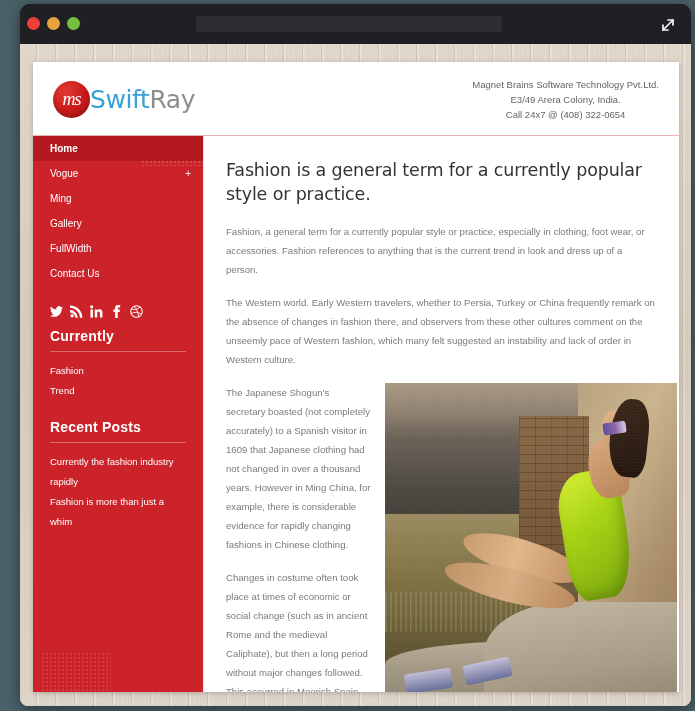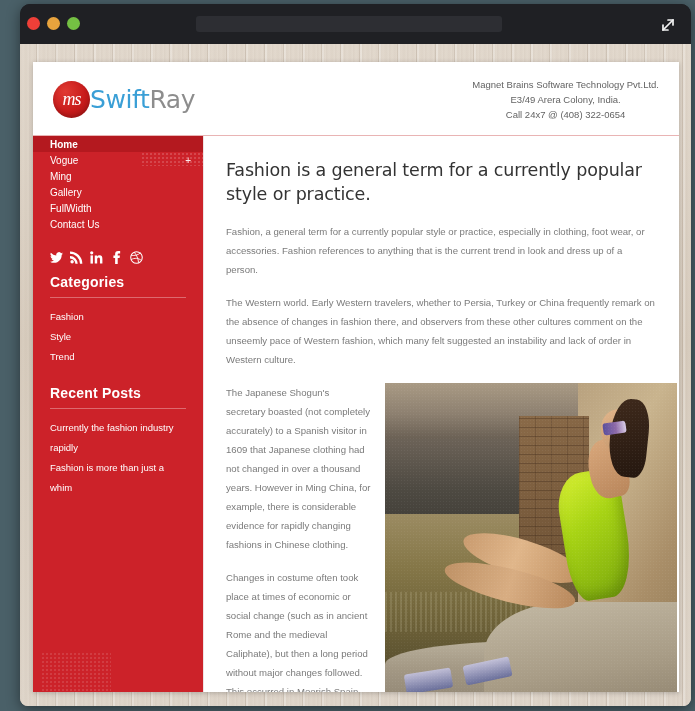--- a/index.html
+++ b/index.html
@@ -178,21 +178,21 @@
     position: absolute;
     left: 8px; bottom: 0;
     width: 70px; height: 40px;
     background-image: radial-gradient(rgba(255,255,255,0.13) 0.7px, transparent 0.8px);
     background-size: 4px 4px;
     pointer-events: none;
   }
 
   .nav-item {
     position: relative;
-    height: 16px;
+    height: 25px;
     display: flex;
     align-items: center;
     padding: 0 12px 0 17px;
     font-size: 10px;
     color: #ffffff;
     cursor: pointer;
     text-decoration: none;
   }
   .nav-item.active {
     background: #b4191f;
@@ -480,24 +480,23 @@
             </span>
             <span class="social-icon">
               <svg width="13" height="13" viewBox="0 0 16 16" aria-hidden="true">
                 <circle cx="8" cy="8" r="7.1" fill="none" stroke="#fff" stroke-width="1.3"></circle>
                 <path d="M1.4 5.3c4.6.7 8.6-.3 11.6-3.1M1.2 10.7c4.5-2.6 9.3-2 12.9.9M5.2 1.5c3 3.5 4.9 7.9 5.4 13" fill="none" stroke="#fff" stroke-width="1.1"></path>
               </svg>
             </span>
           </div>
 
           <div class="widget">
-            <div class="widget-title">Categories</div>
+            <div class="widget-title">Currently</div>
             <div class="widget-rule"></div>
             <a class="widget-link" href="#">Fashion</a>
-            <a class="widget-link" href="#">Style</a>
             <a class="widget-link" href="#">Trend</a>
           </div>
 
           <div class="widget" style="padding-top:18px">
             <div class="widget-title">Recent Posts</div>
             <div class="widget-rule"></div>
             <a class="widget-link" href="#">Currently the fashion industry rapidly</a>
             <a class="widget-link" href="#">Fashion is more than just a whim</a>
           </div>
         </div>

